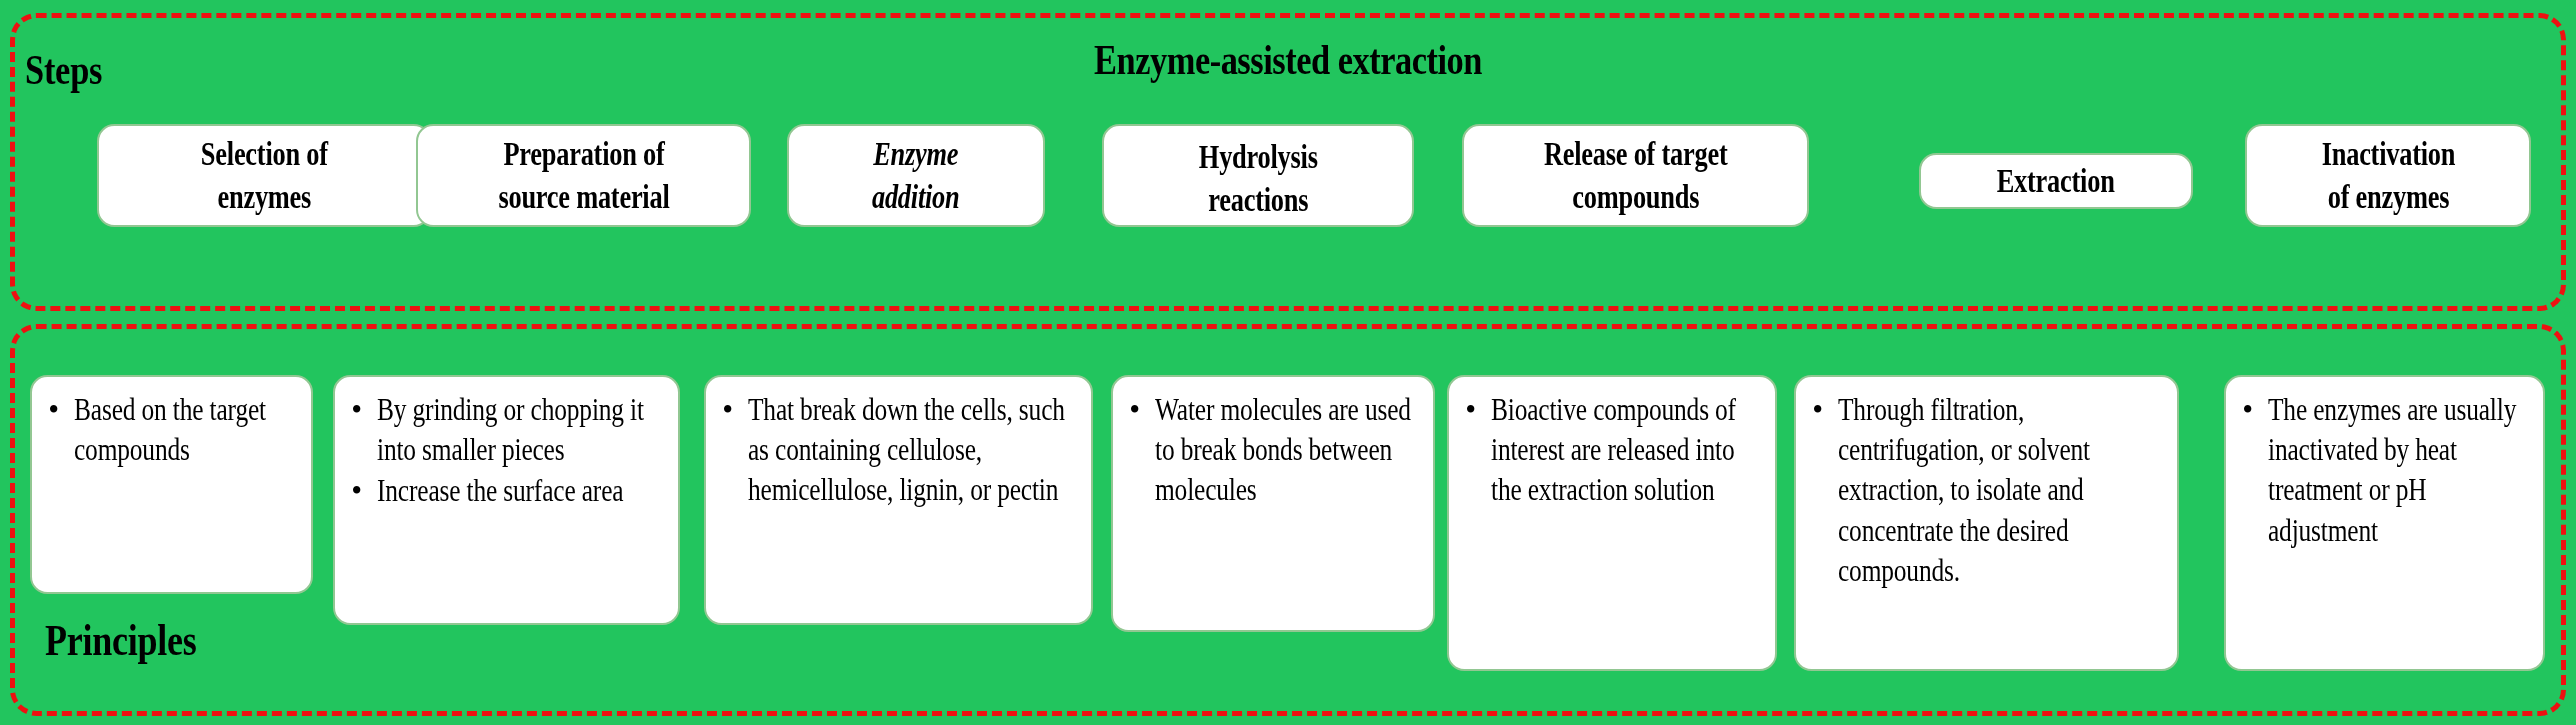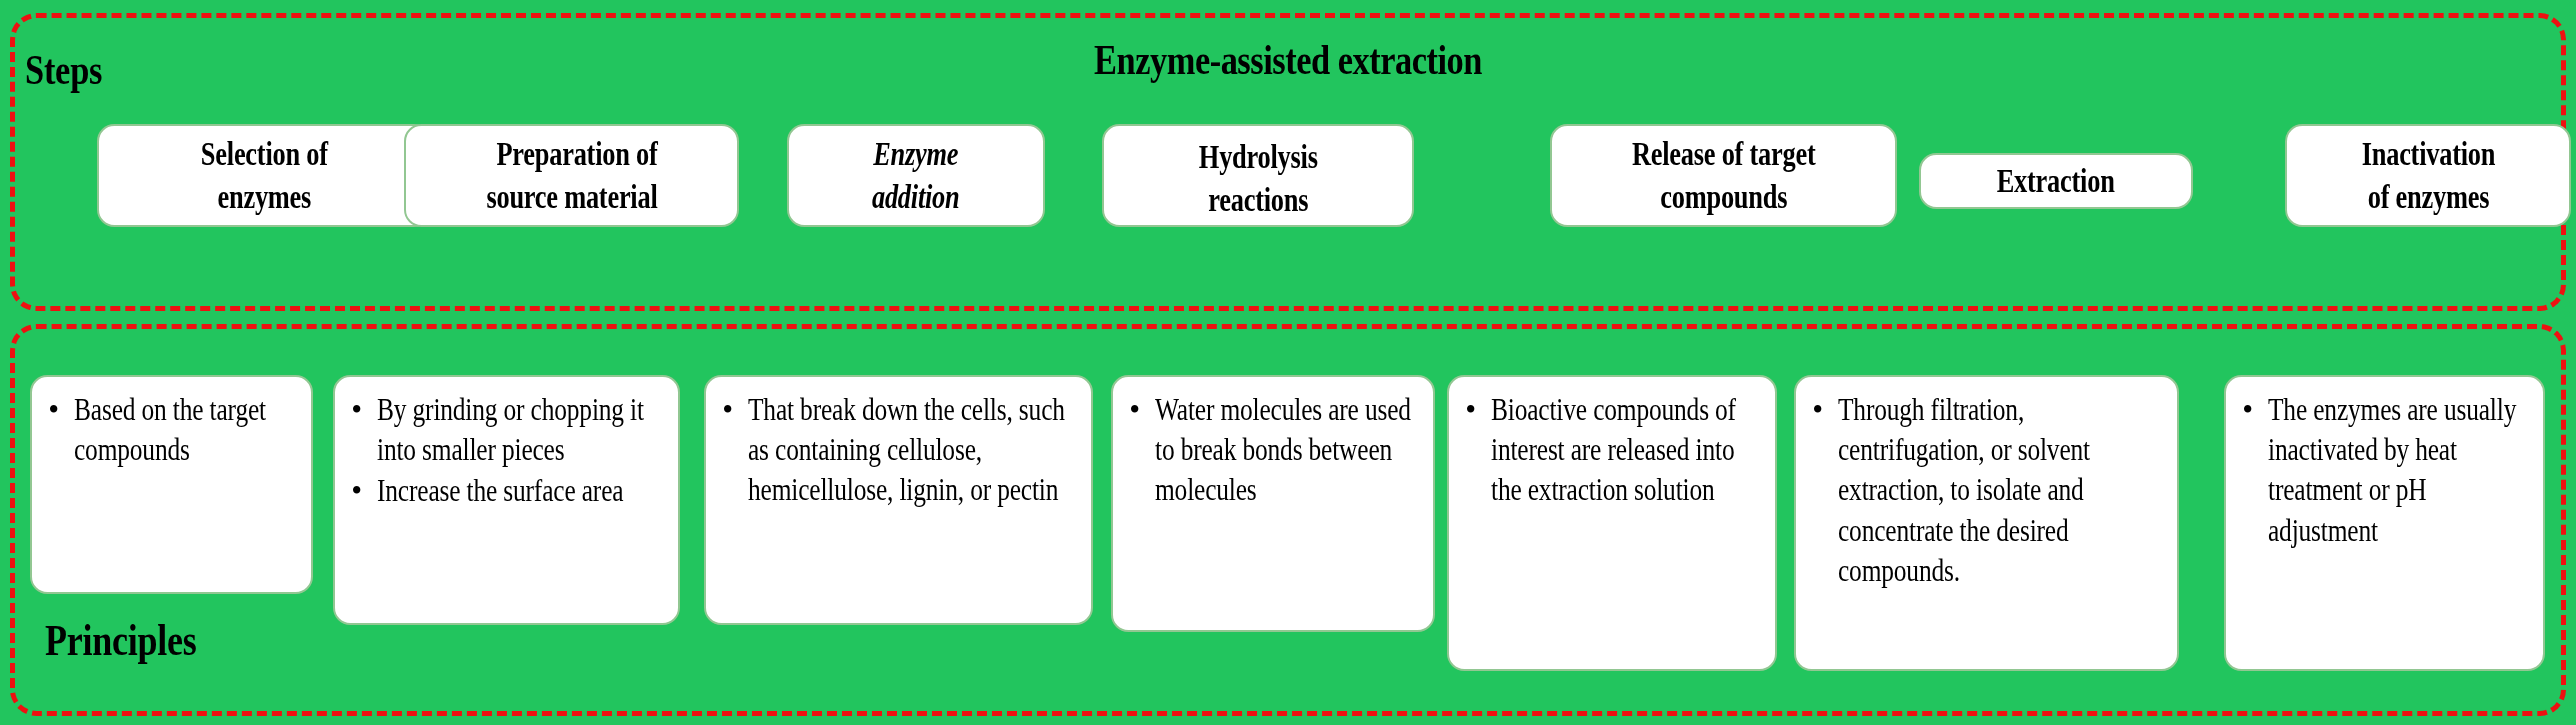--- a/index.html
+++ b/index.html
@@ -143,45 +143,45 @@
 
   <div class="section-label" id="steps-label">Steps</div>
 
   <div id="diagram-title">Enzyme-assisted extraction</div>
 
   <div class="gbox step-box" style="left:73px; top:124px; width:334px; height:103px;margin-left:24px;">
     <span class="step-text">Selection of
 enzymes</span>
   </div>
 
-  <div class="gbox step-box" style="left:404px; top:124px; width:335px; height:103px;text-align:right;">
+  <div class="gbox step-box" style="left:416px; top:124px; width:335px; height:103px;">
     <span class="step-text">Preparation of
 source material</span>
   </div>
 
   <div class="gbox step-box" style="left:787px; top:124px; width:258px; height:103px;font-style:italic;">
     <span class="step-text">Enzyme
 addition</span>
   </div>
 
   <div class="gbox step-box" style="left:1102px; top:124px; width:312px; height:103px;align-items:flex-end;">
     <span class="step-text">Hydrolysis
 reactions</span>
   </div>
 
-  <div class="gbox step-box" style="left:1550px; top:124px; width:347px; height:103px;">
+  <div class="gbox step-box" style="left:1462px; top:124px; width:347px; height:103px;">
     <span class="step-text">Release of target
 compounds</span>
   </div>
 
   <div class="gbox step-box" style="left:1919px; top:153px; width:274px; height:56px;">
     <span class="step-text">Extraction</span>
   </div>
 
-  <div class="gbox step-box" style="left:2245px; top:124px; width:286px; height:103px;margin-left:40px;">
+  <div class="gbox step-box" style="left:2245px; top:124px; width:286px; height:103px;">
     <span class="step-text">Inactivation
 of enzymes</span>
   </div>
 
   <div class="dashed-section" id="principles-section"></div>
 
   <div class="section-label" id="principles-label">Principles</div>
 
   <div class="gbox principle-box" style="left:30px; top:375px; width:283px; height:219px;">
     <ul class="principle-list">

